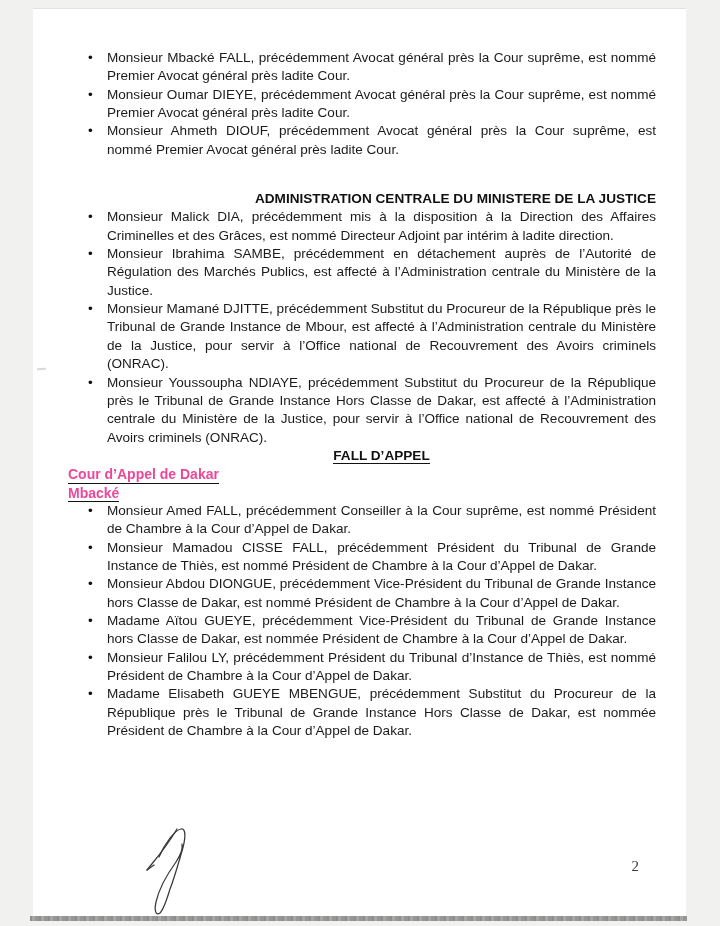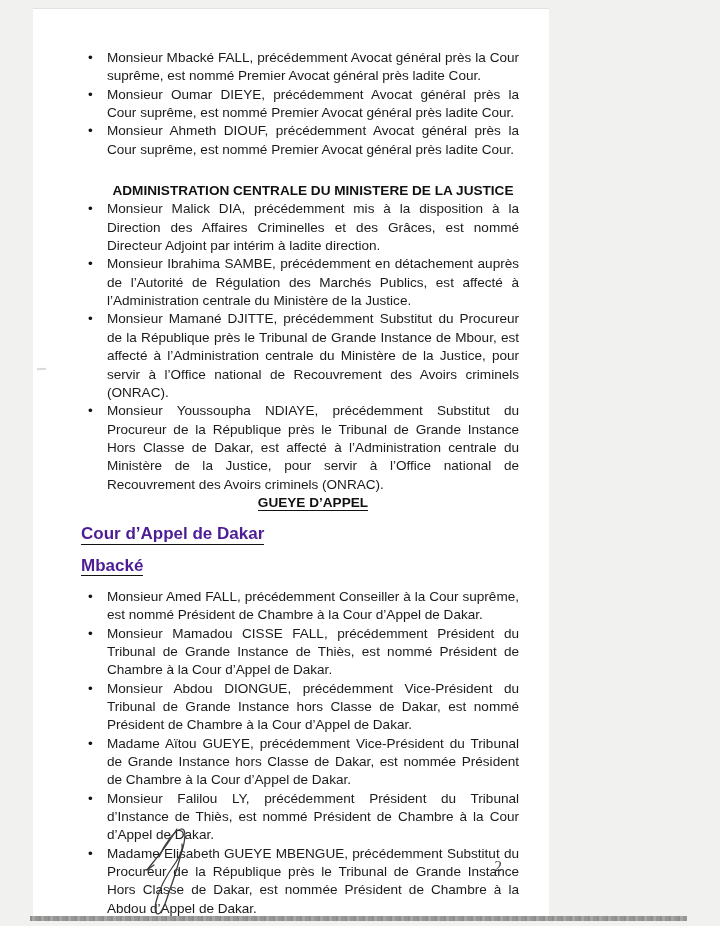--- a/index.html
+++ b/index.html
@@ -8,21 +8,21 @@
     width: 720px;
     height: 926px;
     background: #f1f1f0;
     overflow: hidden;
     font-family: "Liberation Sans", "DejaVu Sans", sans-serif;
   }
   .page {
     position: absolute;
     left: 33px;
     top: 8px;
-    width: 516px;
+    width: 653px;
     height: 913px;
     background: #ffffff;
     border-top: 1px solid #e2e2e2;
     box-sizing: border-box;
     color: #1b1b1b;
   }
   .content {
     padding-top: 40px;
     font-size: 13.55px;
     line-height: 18.35px;
@@ -46,32 +46,32 @@
   }
   .h-center {
     margin: 0;
     padding: 0 30px 0 74px;
     text-align: center;
     font-size: 13.6px;
     font-weight: bold;
     line-height: 18.35px;
     color: #111;
   }
-  .h-admin { margin-top: 23px; }
+  .h-admin { margin-top: 31px; text-align: right; }
   .u {
     border-bottom: 1.6px solid #111;
     padding-bottom: 0.5px;
   }
   .subhead {
-    margin: 13px;
+    margin: 0;
     padding: 0 30px 0 35px;
-    font-size: 17px;
+    font-size: 14px;
     font-weight: bold;
     line-height: 18.35px;
-    color: #4c1d95;
+    color: #ec4899;
   }
   .subhead .u { display: inline; }
   .signature {
     position: absolute;
     left: 104px;
     top: 812px;
     width: 62px;
     height: 98px;
   }
   .page-number {
@@ -115,33 +115,33 @@
 
     <p class="h-center h-admin">ADMINISTRATION CENTRALE DU MINISTERE DE LA JUSTICE</p>
 
     <ul class="bullets">
       <li>Monsieur Malick DIA, précédemment mis à la disposition à la Direction des Affaires Criminelles et des Grâces, est nommé Directeur Adjoint par intérim à ladite direction.</li>
       <li>Monsieur Ibrahima SAMBE, précédemment en détachement auprès de l’Autorité de Régulation des Marchés Publics, est affecté à l’Administration centrale du Ministère de la Justice.</li>
       <li>Monsieur Mamané DJITTE, précédemment Substitut du Procureur de la République près le Tribunal de Grande Instance de Mbour, est affecté à l’Administration centrale du Ministère de la Justice, pour servir à l’Office national de Recouvrement des Avoirs criminels (ONRAC).</li>
       <li>Monsieur Youssoupha NDIAYE, précédemment Substitut du Procureur de la République près le Tribunal de Grande Instance Hors Classe de Dakar, est affecté à l’Administration centrale du Ministère de la Justice, pour servir à l’Office national de Recouvrement des Avoirs criminels (ONRAC).</li>
     </ul>
 
-    <p class="h-center"><span class="u">GUEYE D’APPEL</span></p>
+    <p class="h-center"><span class="u">FALL D’APPEL</span></p>
 
     <p class="subhead"><span class="u">Cour d’Appel de Dakar</span></p>
 
     <p class="subhead"><span class="u">Mbacké</span></p>
 
     <ul class="bullets">
       <li>Monsieur Amed FALL, précédemment Conseiller à la Cour suprême, est nommé Président de Chambre à la Cour d’Appel de Dakar.</li>
       <li>Monsieur Mamadou CISSE FALL, précédemment Président du Tribunal de Grande Instance de Thiès, est nommé Président de Chambre à la Cour d’Appel de Dakar.</li>
       <li>Monsieur Abdou DIONGUE, précédemment Vice-Président du Tribunal de Grande Instance hors Classe de Dakar, est nommé Président de Chambre à la Cour d’Appel de Dakar.</li>
       <li>Madame Aïtou GUEYE, précédemment Vice-Président du Tribunal de Grande Instance hors Classe de Dakar, est nommée Président de Chambre à la Cour d’Appel de Dakar.</li>
       <li>Monsieur Falilou LY, précédemment Président du Tribunal d’Instance de Thiès, est nommé Président de Chambre à la Cour d’Appel de Dakar.</li>
-      <li>Madame Elisabeth GUEYE MBENGUE, précédemment Substitut du Procureur de la République près le Tribunal de Grande Instance Hors Classe de Dakar, est nommée Président de Chambre à la Abdou d’Appel de Dakar.</li>
+      <li>Madame Elisabeth GUEYE MBENGUE, précédemment Substitut du Procureur de la République près le Tribunal de Grande Instance Hors Classe de Dakar, est nommée Président de Chambre à la Cour d’Appel de Dakar.</li>
     </ul>
 
   </div>
 
   <div class="signature">
     <svg viewBox="0 0 62 98" width="62" height="98" fill="none" xmlns="http://www.w3.org/2000/svg">
       <path d="M40 8 C34 18 24 32 14 44 L10 49" stroke="#3a3a3a" stroke-width="1.3" stroke-linecap="round"></path>
       <path d="M10 49 L17 44" stroke="#3a3a3a" stroke-width="1.2" stroke-linecap="round"></path>
       <path d="M22 36 C28 22 38 9 44 8 C50 7 48 20 45 30 C41 44 37 58 33 68 C30 78 27 88 23 92 C19 95 17 90 19 81 C22 68 31 52 39 41 C43 35 46 29 45 23" stroke="#3a3a3a" stroke-width="1.25" stroke-linecap="round"></path>
     </svg>

